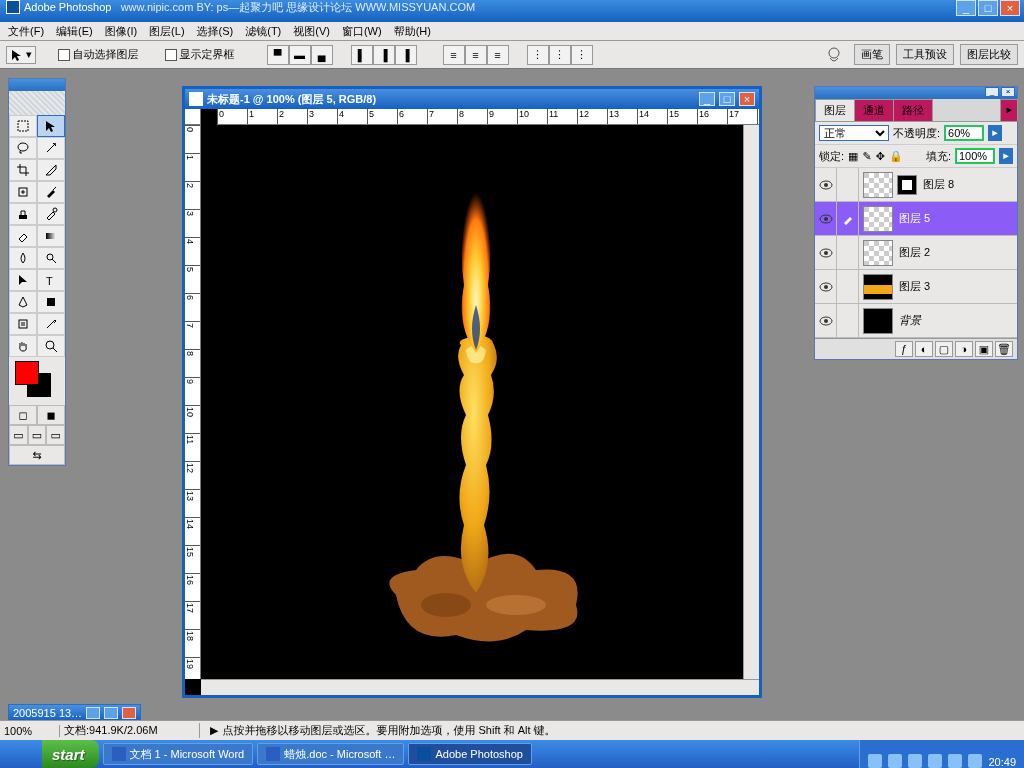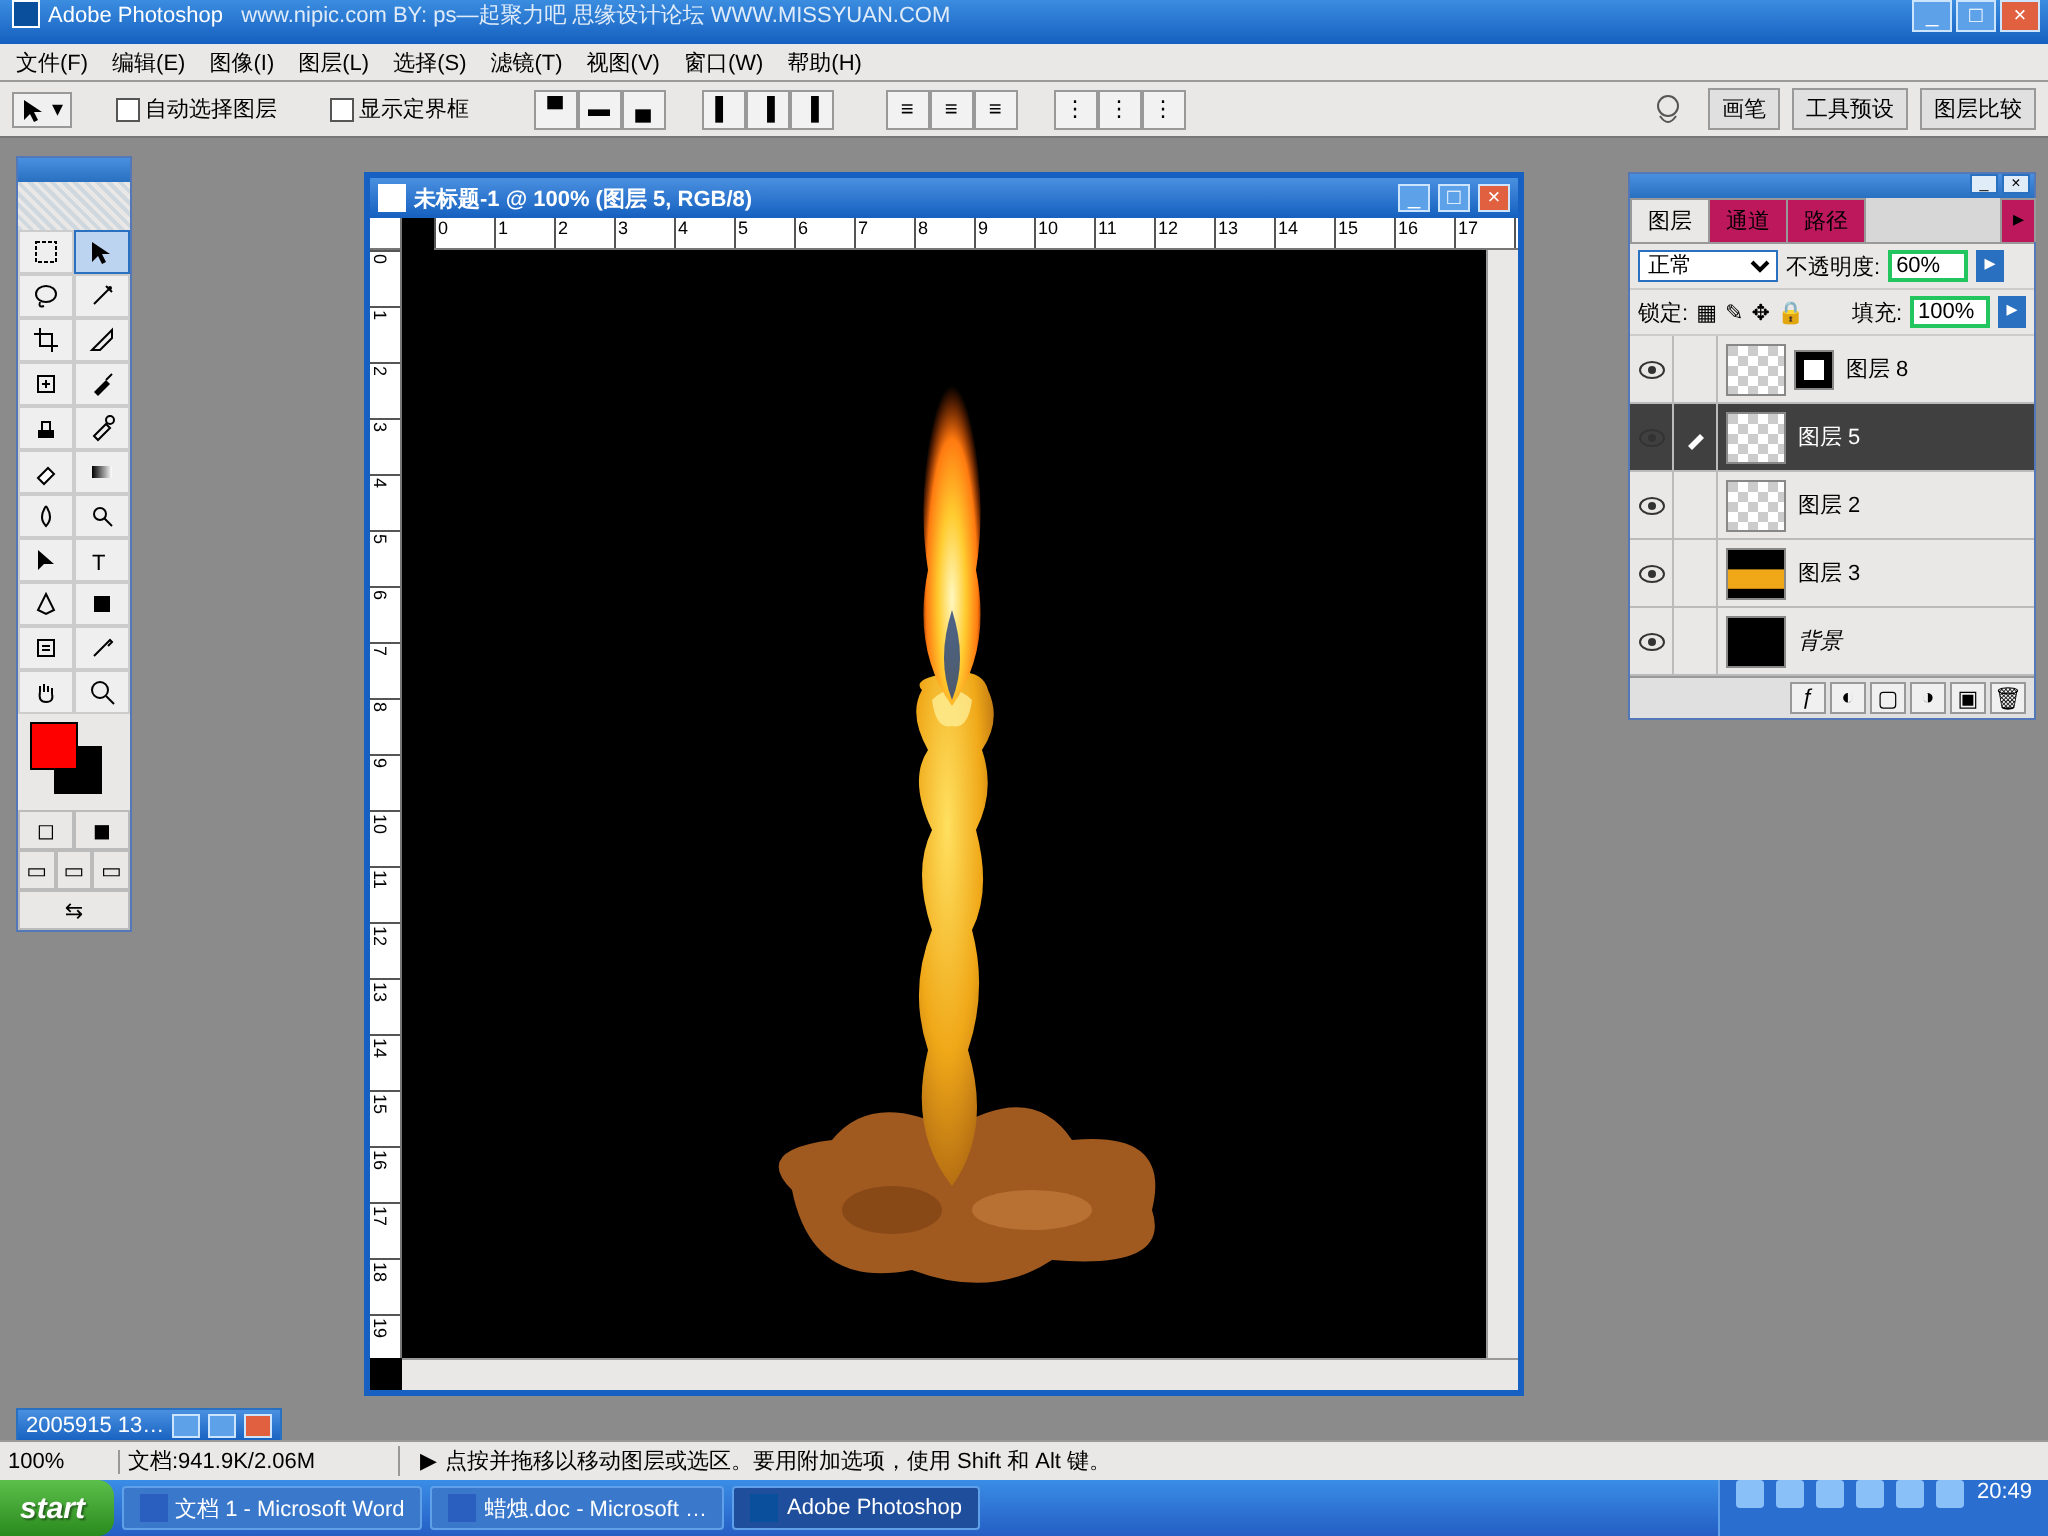--- a/index.html
+++ b/index.html
@@ -60,21 +60,21 @@
 .panel .pheader div { width: 14px; height: 10px; background: #e0ecf8; border: 1px solid #2a70c0; margin-left: 2px; cursor: pointer; font-size: 8px; text-align: center; line-height: 8px; }
 .panel-tabs { display: flex; background: #d7d7d7; border-bottom: 1px solid #999; }
 .panel-tabs div { padding: 3px 8px; border: 1px solid #999; border-bottom: none; background: #be185d; cursor: pointer; margin-right: -1px; }
 .panel-tabs div.active { background: #e9e8e6; }
 .panel-row { display: flex; align-items: center; padding: 3px 4px; gap: 4px; border-bottom: 1px solid #ccc; }
 .panel-row select { font-size: 11px; border: 1px solid #2a70c0; background: #fff; }
 .panel-row .numfield { width: 40px; border: 2px solid #22c55e; background: #fff; padding: 0 2px; }
 .panel-row .arrbtn { width: 14px; height: 16px; background: #2a70c0; color: #fff; text-align: center; line-height: 14px; cursor: pointer; }
 .layer-list { background: #d3d3d3; max-height: 240px; overflow: hidden; }
 .layer { display: flex; align-items: center; height: 34px; background: #e9e8e6; border-bottom: 1px solid #bbb; }
-.layer.selected { background: #404040; color: #fff; justify-content: center; }
+.layer.selected { background: #8b5cf6; color: #fff; justify-content: center; }
 .eye { width: 22px; height: 100%; display: flex; align-items: center; justify-content: center; border-right: 1px solid #bbb; }
 .eye svg { width: 14px; height: 10px; }
 .linkcol { width: 22px; height: 100%; border-right: 1px solid #bbb; display: flex; align-items: center; justify-content: center; }
 .thumb { width: 30px; height: 26px; border: 1px solid #888; margin: 0 4px; background: #fff; }
 .thumb.checker { background: repeating-conic-gradient(#fff 0 25%, #ccc 0 50%) 0 0/10px 10px; }
 .maskthumb { width: 20px; height: 20px; border: 1px solid #888; margin-right: 4px; background: #000; position: relative; }
 .maskthumb::after { content: ""; position: absolute; inset: 4px; background: #fff; }
 .layer .lname { flex: 1; padding-left: 2px; }
 .panel-foot { display: flex; justify-content: flex-end; padding: 2px 4px; gap: 2px; border-top: 1px solid #999; background: #e0e0e0; }
 .panel-foot div { width: 18px; height: 16px; border: 1px solid #999; background: #f0f0f0; cursor: pointer; display: flex; align-items: center; justify-content: center; }
@@ -85,25 +85,25 @@
 
 
 .statusbar { position: absolute; left: 0; right: 0; bottom: 28px; height: 20px; background: #e9e8e6; border-top: 1px solid #999; display: flex; align-items: center; font-size: 11px; }
 .statusbar .zoom { width: 60px; border-right: 1px solid #999; padding: 0 4px; }
 .statusbar .docinfo { width: 140px; border-right: 1px solid #999; padding: 0 4px; }
 .statusbar .hint { flex: 1; padding: 0 6px; }
 .statusbar .tri { display: inline-block; margin: 0 4px; }
 
 
 .taskbar { position: absolute; left: 0; right: 0; bottom: 0; height: 28px; background: linear-gradient(#3a8de6,#245ec4); display: flex; align-items: center; }
-.start { height: 100%; padding: 0 14px 0 10px; background: linear-gradient(#5cbf4a,#2a8a1e); color: #fff; font-weight: bold; font-style: italic; font-size: 15px; display: flex; align-items: center; border-radius: 0 8px 8px 0; text-shadow: 1px 1px 1px rgba(0,0,0,.4);}
+.start { height: 100%; padding: 0 14px 0 10px; background: linear-gradient(#5cbf4a,#2a8a1e); color: #fff; font-weight: bold; font-style: italic; font-size: 15px; display: flex; align-items: center; border-radius: 0 8px 8px 0; text-shadow: 1px 1px 1px rgba(0,0,0,.4); margin-left: 42px;}
 .taskbtn { height: 22px; margin-left: 4px; padding: 0 8px; background: #3a78cc; border: 1px solid #5fa0e8; color: #fff; display: flex; align-items: center; gap: 4px; cursor: pointer; border-radius: 2px; }
 .taskbtn.active { background: #1f4f9c; }
 .taskbtn .ico { width: 14px; height: 14px; background: #fff; }
-.tray { margin-left: auto; height: 100%; background: #2a6fd0; border-left: 1px solid #5fa0e8; display: flex; align-items: flex-start; gap: 6px; padding: 0 8px; color: #fff; }
+.tray { margin-left: auto; height: 100%; background: #2a6fd0; border-left: 1px solid #5fa0e8; display: flex; align-items: flex-end; gap: 6px; padding: 0 8px; color: #fff; }
 .tray .ticon { width: 14px; height: 14px; background: #8ac0f8; border-radius: 2px; }
 
 
 .flame { position:absolute; left: 245px; top: 50px; width: 60px; height: 180px; }
 .candle-body { position:absolute; left: 235px; top: 210px; width: 80px; height: 260px; }
 .puddle { position:absolute; left: 175px; top: 410px; width: 220px; height: 120px; }
 </style>
 </head>
 <body>
 

